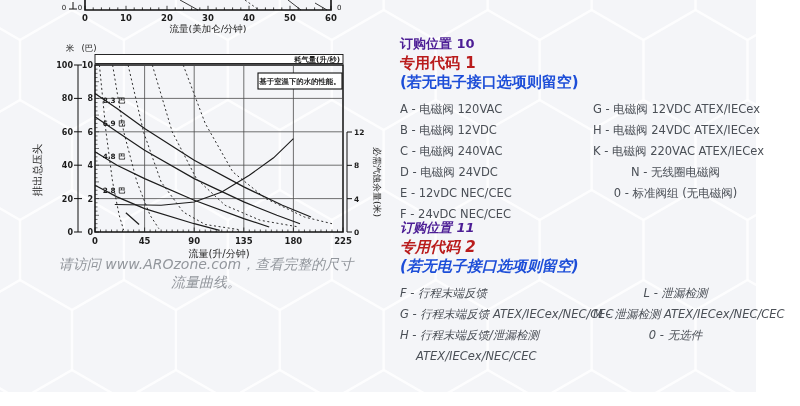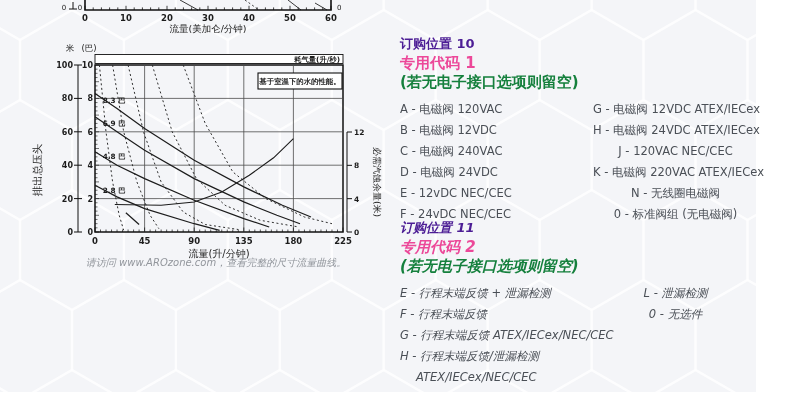--- a/index.html
+++ b/index.html
@@ -2,28 +2,28 @@
 <html><head>
 <meta charset="utf-8">
 <style>
   html,body{margin:0;padding:0;}
   body{font-family:"DejaVu Sans",sans-serif;background:#ffffff;}
   .page{position:relative;width:800px;height:406px;overflow:hidden;background:#ffffff;}
   .panel{position:absolute;left:0;top:0;width:756px;height:392px;background:#f4f5f8;}
   .hexbg{position:absolute;left:0;top:0;pointer-events:none;}
   .content{position:absolute;left:0;top:0;width:800px;height:406px;}
   svg text{fill:#1c1c1c;}
-  .footer-note{position:absolute;left:66px;top:256px;width:300px;text-align:center;
-    font-style:italic;font-size:10px;color:#92969c;}
+  .footer-note{position:absolute;left:56px;top:256px;width:300px;text-align:center;
+    font-style:italic;font-size:14px;color:#92969c;}
   .order-section{position:absolute;left:400px;width:360px;color:#33373d;}
   .sec1{top:36px;}
   .sec2{top:220px;font-style:italic;}
   .order-section h3{margin:0 0 2px 0;font-size:13px;font-weight:bold;line-height:16px;color:#4c1d95;}
-  .order-section h2{margin:0;font-size:15px;font-weight:bold;line-height:19px;color:#ec4899;}
-  .order-section .note{margin:0 0 7px 0;font-size:15px;font-weight:bold;line-height:19px;color:#15803d;}
+  .order-section h2{margin:0;font-size:15px;font-weight:bold;line-height:19px;color:#b91c1c;}
+  .order-section .note{margin:0 0 7px 0;font-size:15px;font-weight:bold;line-height:19px;color:#1d4ed8;}
   .cols{display:flex;}
   .col{list-style:none;margin:0;padding:0;}
   .col-left{width:193px;}
   .col-right{width:165px;text-align:center;}
   .col li{font-size:11.5px;line-height:21px;color:#4a4f56;white-space:nowrap;}
   .col li.cont{text-indent:16px;}
 </style>
 </head>
 <body>
 
@@ -325,40 +325,39 @@
           <li>A - 电磁阀 120VAC</li>
           <li>B - 电磁阀 12VDC</li>
           <li>C - 电磁阀 240VAC</li>
           <li>D - 电磁阀 24VDC</li>
           <li>E - 12vDC NEC/CEC</li>
           <li>F - 24vDC NEC/CEC</li>
         </ul>
         <ul class="col col-right">
           <li>G - 电磁阀 12VDC ATEX/IECex</li>
           <li>H - 电磁阀 24VDC ATEX/IECex</li>
-          <li>J - 120VAC NEC/CEC</li>
           <li>K - 电磁阀 220VAC ATEX/IECex</li>
           <li>N - 无线圈电磁阀</li>
           <li>0 - 标准阀组 (无电磁阀)</li>
         </ul>
       </div>
     </div>
 
     <div class="order-section sec2">
       <h3>订购位置 11</h3>
       <h2>专用代码 2</h2>
       <p class="note">(若无电子接口选项则留空)</p>
       <div class="cols">
         <ul class="col col-left">
-          <li>E - 行程末端反馈 + 泄漏检测</li>
           <li>F - 行程末端反馈</li>
           <li>G - 行程末端反馈 ATEX/IECex/NEC/CEC</li>
           <li>H - 行程末端反馈/泄漏检测</li>
           <li class="cont">ATEX/IECex/NEC/CEC</li>
         </ul>
         <ul class="col col-right">
           <li>L - 泄漏检测</li>
+          <li>M - 泄漏检测 ATEX/IECex/NEC/CEC</li>
           <li>0 - 无选件</li>
         </ul>
       </div>
     </div>
   </div>
 </div>
 
 </body></html>

